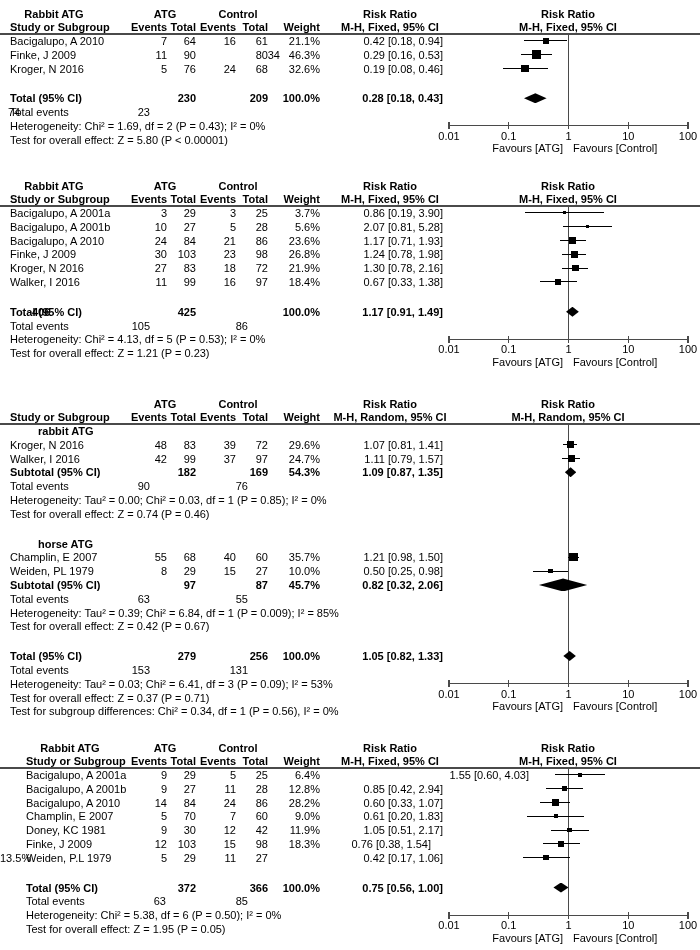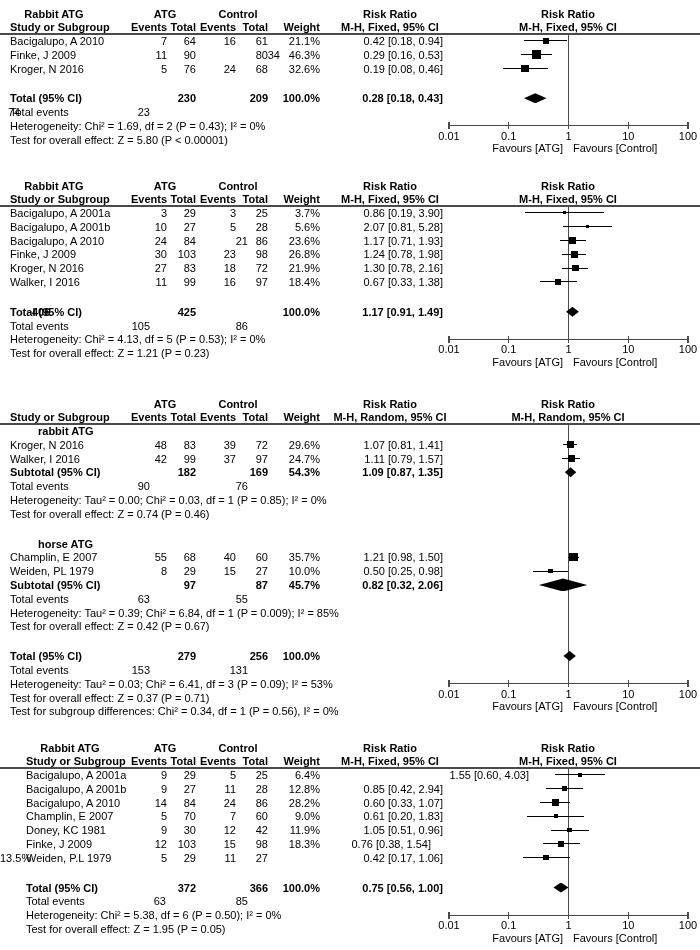--- a/index.html
+++ b/index.html
@@ -106,21 +106,21 @@
     <div class="t" style="top: 220.7px; left: 10px;">Bacigalupo, A 2001b</div>
     <div class="t" style="top: 220.7px; left: 0px; width: 167px; text-align: right;">10</div>
     <div class="t" style="top: 220.7px; left: 0px; width: 196px; text-align: right;">27</div>
     <div class="t" style="top: 220.7px; left: 0px; width: 236px; text-align: right;">5</div>
     <div class="t" style="top: 220.7px; left: 0px; width: 268px; text-align: right;">28</div>
     <div class="t" style="top: 220.7px; left: 0px; width: 320px; text-align: right;">5.6%</div>
     <div class="t" style="top: 220.7px; left: 0px; width: 443px; text-align: right;">2.07 [0.81, 5.28]</div>
     <div class="t" style="top: 234.5px; left: 10px;">Bacigalupo, A 2010</div>
     <div class="t" style="top: 234.5px; left: 0px; width: 167px; text-align: right;">24</div>
     <div class="t" style="top: 234.5px; left: 0px; width: 196px; text-align: right;">84</div>
-    <div class="t" style="top: 234.5px; left: 0px; width: 236px; text-align: right; padding-left: 12px;">21</div>
+    <div class="t" style="top: 234.5px; left: 0px; width: 236px; text-align: right;">21</div>
     <div class="t" style="top: 234.5px; left: 0px; width: 268px; text-align: right;">86</div>
     <div class="t" style="top: 234.5px; left: 0px; width: 320px; text-align: right;">23.6%</div>
     <div class="t" style="top: 234.5px; left: 0px; width: 443px; text-align: right;">1.17 [0.71, 1.93]</div>
     <div class="t" style="top: 248.3px; left: 10px;">Finke, J 2009</div>
     <div class="t" style="top: 248.3px; left: 0px; width: 167px; text-align: right;">30</div>
     <div class="t" style="top: 248.3px; left: 0px; width: 196px; text-align: right;">103</div>
     <div class="t" style="top: 248.3px; left: 0px; width: 236px; text-align: right;">23</div>
     <div class="t" style="top: 248.3px; left: 0px; width: 268px; text-align: right;">98</div>
     <div class="t" style="top: 248.3px; left: 0px; width: 320px; text-align: right;">26.8%</div>
     <div class="t" style="top: 248.3px; left: 0px; width: 443px; text-align: right;">1.24 [0.78, 1.98]</div>
@@ -235,20 +235,21 @@
     <div class="t b" style="top: 578.9px; left: 0px; width: 443px; text-align: right;">0.82 [0.32, 2.06]</div>
     <div class="t" style="top: 592.7px; left: 10px;">Total events</div>
     <div class="t" style="top: 592.7px; left: 0px; width: 150px; text-align: right;">63</div>
     <div class="t" style="top: 592.7px; left: 0px; width: 248px; text-align: right;">55</div>
     <div class="t" style="top: 606.5px; left: 10px;">Heterogeneity: Tau² = 0.39; Chi² = 6.84, df = 1 (P = 0.009); I² = 85%</div>
     <div class="t" style="top: 620.3px; left: 10px;">Test for overall effect: Z = 0.42 (P = 0.67)</div>
     <div class="t b" style="top: 650.1px; left: 10px;">Total (95% CI)</div>
     <div class="t b" style="top: 650.1px; left: 0px; width: 196px; text-align: right;">279</div>
     <div class="t b" style="top: 650.1px; left: 0px; width: 268px; text-align: right;">256</div>
     <div class="t b" style="top: 650.1px; left: 0px; width: 320px; text-align: right;">100.0%</div>
+    <div class="t b" style="top: 650.1px; left: 0px; width: 443px; text-align: right;">1.05 [0.82, 1.33]</div>
     <div class="t" style="top: 663.9px; left: 10px;">Total events</div>
     <div class="t" style="top: 663.9px; left: 0px; width: 150px; text-align: right;">153</div>
     <div class="t" style="top: 663.9px; left: 0px; width: 248px; text-align: right;">131</div>
     <div class="t" style="top: 677.7px; left: 10px;">Heterogeneity: Tau² = 0.03; Chi² = 6.41, df = 3 (P = 0.09); I² = 53%</div>
     <div class="t" style="top: 691.5px; left: 10px;">Test for overall effect: Z = 0.37 (P = 0.71)</div>
     <div class="t" style="top: 705.3px; left: 10px;">Test for subgroup differences: Chi² = 0.34, df = 1 (P = 0.56), I² = 0%</div>
     <div class="rule" style="left: 567.85px; top: 423px; width: 1.3px; height: 260.7px; background: rgb(74, 74, 74);"></div>
     <div class="mark" style="left: 563.032px; top: 444.1px; width: 14.3839px; height: 1.2px; background: rgb(0, 0, 0);"></div>
     <div class="mark" style="left: 566.502px; top: 440.946px; width: 7.50801px; height: 7.50801px; background: rgb(0, 0, 0);"></div>
     <div class="mark" style="left: 562.383px; top: 457.9px; width: 17.8218px; height: 1.2px; background: rgb(0, 0, 0);"></div>
@@ -314,21 +315,21 @@
     <div class="t" style="top: 810.3px; left: 0px; width: 236px; text-align: right;">7</div>
     <div class="t" style="top: 810.3px; left: 0px; width: 268px; text-align: right;">60</div>
     <div class="t" style="top: 810.3px; left: 0px; width: 320px; text-align: right;">9.0%</div>
     <div class="t" style="top: 810.3px; left: 0px; width: 443px; text-align: right;">0.61 [0.20, 1.83]</div>
     <div class="t" style="top: 824.1px; left: 26px;">Doney, KC 1981</div>
     <div class="t" style="top: 824.1px; left: 0px; width: 167px; text-align: right;">9</div>
     <div class="t" style="top: 824.1px; left: 0px; width: 196px; text-align: right;">30</div>
     <div class="t" style="top: 824.1px; left: 0px; width: 236px; text-align: right;">12</div>
     <div class="t" style="top: 824.1px; left: 0px; width: 268px; text-align: right;">42</div>
     <div class="t" style="top: 824.1px; left: 0px; width: 320px; text-align: right;">11.9%</div>
-    <div class="t" style="top: 824.1px; left: 0px; width: 443px; text-align: right;">1.05 [0.51, 0.96]</div>
+    <div class="t" style="top: 824.1px; left: 0px; width: 443px; text-align: right;">1.05 [0.51, 2.17]</div>
     <div class="t" style="top: 837.9px; left: 26px;">Finke, J 2009</div>
     <div class="t" style="top: 837.9px; left: 0px; width: 167px; text-align: right;">12</div>
     <div class="t" style="top: 837.9px; left: 0px; width: 196px; text-align: right;">103</div>
     <div class="t" style="top: 837.9px; left: 0px; width: 236px; text-align: right;">15</div>
     <div class="t" style="top: 837.9px; left: 0px; width: 268px; text-align: right;">98</div>
     <div class="t" style="top: 837.9px; left: 0px; width: 320px; text-align: right;">18.3%</div>
     <div class="t" style="top: 837.9px; left: 0px; width: 406px; text-align: right; margin-left: 25px;">0.76 [0.38, 1.54]</div>
     <div class="t" style="top: 851.7px; left: 26px;">Weiden, P.L 1979</div>
     <div class="t" style="top: 851.7px; left: 0px; width: 167px; text-align: right;">5</div>
     <div class="t" style="top: 851.7px; left: 0px; width: 196px; text-align: right;">29</div>

